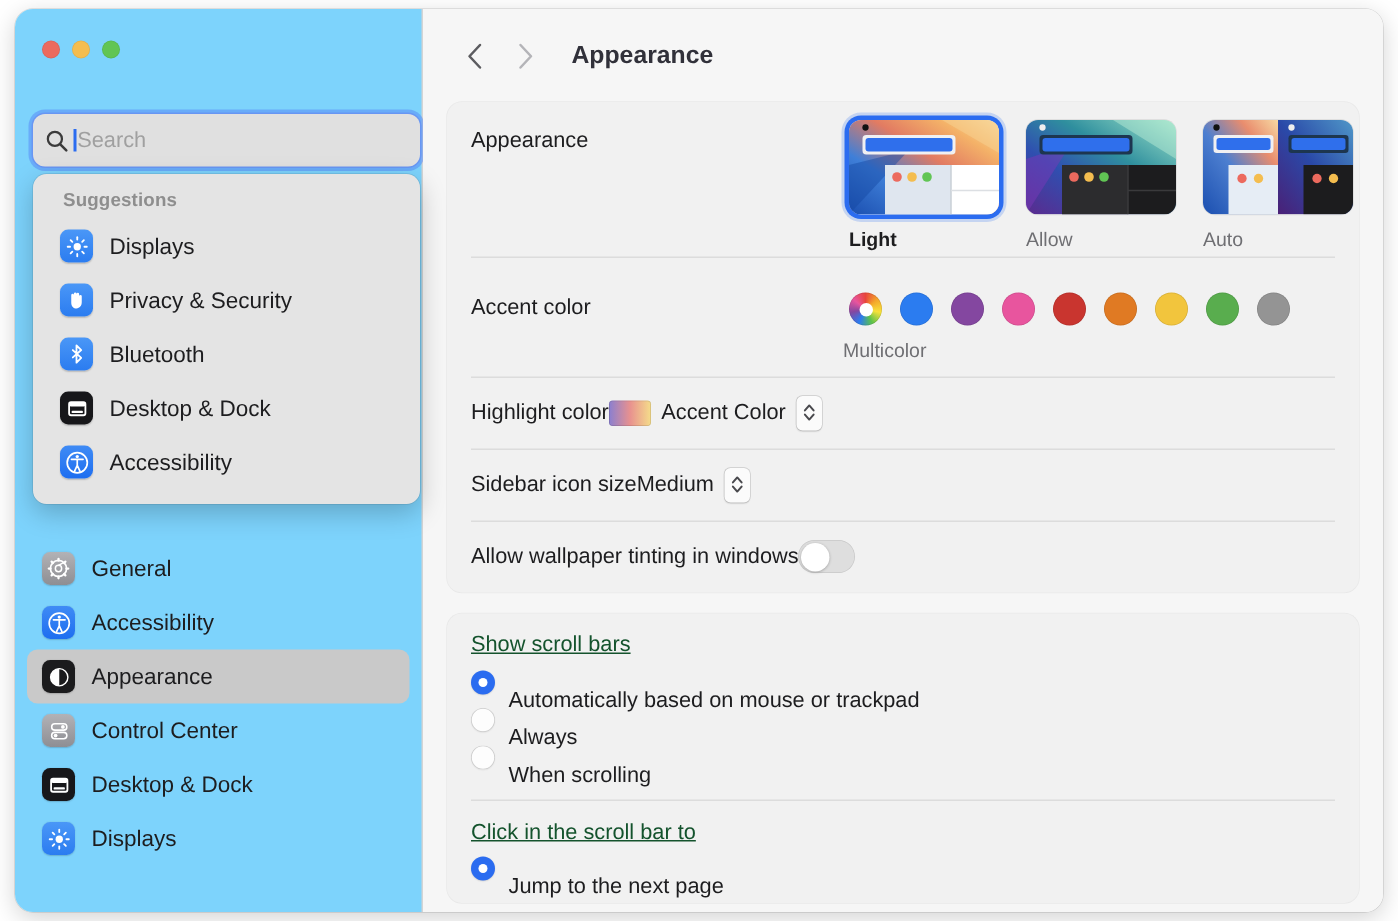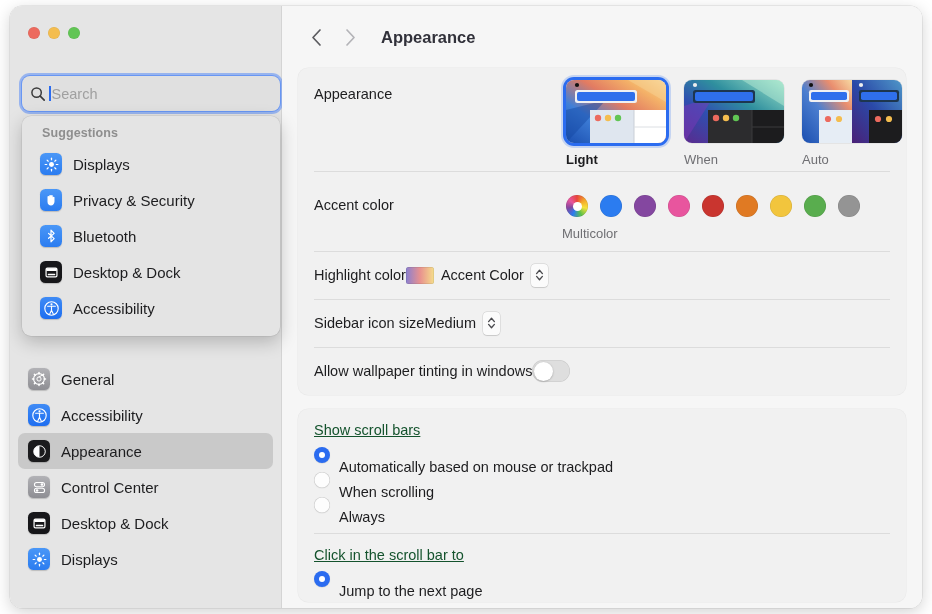--- a/index.html
+++ b/index.html
@@ -20,21 +20,21 @@
     overflow: hidden;
     box-shadow: 0 4px 16px rgba(0,0,0,0.18), 0 0 0 0.5px rgba(0,0,0,0.12);
     background: #ffffff;
     display: flex;
   }
 
   
   #sidebar {
     position: relative;
     width: 272px; height: 602px;
-    background: #e5e5e5;
+    background: #7dd3fc;
     flex: 0 0 272px;
     border-right: 0.5px solid #d4d4d4;
   }
 
   .traffic {
     position: absolute;
     left: 18px; top: 21px;
     display: flex; gap: 8px;
   }
   .light { width: 12px; height: 12px; border-radius: 50%; }
@@ -479,21 +479,21 @@
                 <rect x="11" y="12" width="58" height="9" rx="2" fill="#2f6fec"></rect>
                 <rect x="24" y="30" width="76" height="33" fill="#1c1c1e"></rect>
                 <rect x="24" y="30" width="44" height="33" fill="#2c2c2e"></rect>
                 <line x1="68" y1="30" x2="68" y2="63" stroke="#3a3a3c" stroke-width="1"></line>
                 <line x1="68" y1="47" x2="100" y2="47" stroke="#3a3a3c" stroke-width="1"></line>
                 <circle cx="32" cy="38" r="3.2" fill="#ec6a5e"></circle>
                 <circle cx="42" cy="38" r="3.2" fill="#f4bd4f"></circle>
                 <circle cx="52" cy="38" r="3.2" fill="#61c554"></circle>
               </svg>
             </div>
-            <span class="theme-name">When</span>
+            <span class="theme-name">Allow</span>
           </div>
 
           <div class="theme">
             <div class="theme-thumb">
               <svg width="100" height="63" viewBox="0 0 100 63" preserveAspectRatio="none">
                 <defs>
                   <linearGradient id="autoL" x1="0" y1="1" x2="1" y2="0">
                     <stop offset="0" stop-color="#1b4fb0"></stop>
                       <stop offset=".45" stop-color="#4d7fd0"></stop>
                     <stop offset=".75" stop-color="#e98d6e"></stop>
@@ -589,25 +589,25 @@
     <div class="card">
       <div class="group">
         <div class="group-title">Show scroll bars</div>
 
         <div class="radio-row">
           <span class="radio on"></span>
           <span class="radio-label">Automatically based on mouse or trackpad</span>
         </div>
         <div class="radio-row">
           <span class="radio"></span>
-          <span class="radio-label">When scrolling</span>
+          <span class="radio-label">Always</span>
         </div>
         <div class="radio-row">
           <span class="radio"></span>
-          <span class="radio-label">Always</span>
+          <span class="radio-label">When scrolling</span>
         </div>
       </div>
 
       <div class="group-divider"></div>
 
       <div class="group">
         <div class="group-title">Click in the scroll bar to</div>
         <div class="radio-row">
           <span class="radio on"></span>
           <span class="radio-label">Jump to the next page</span>

